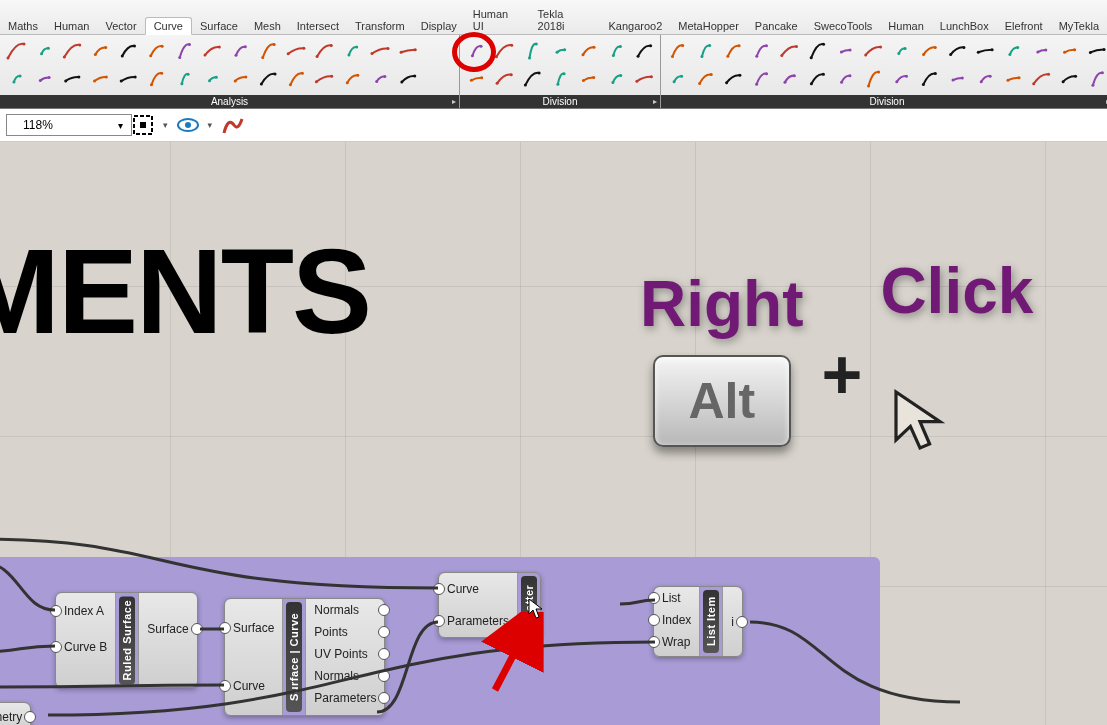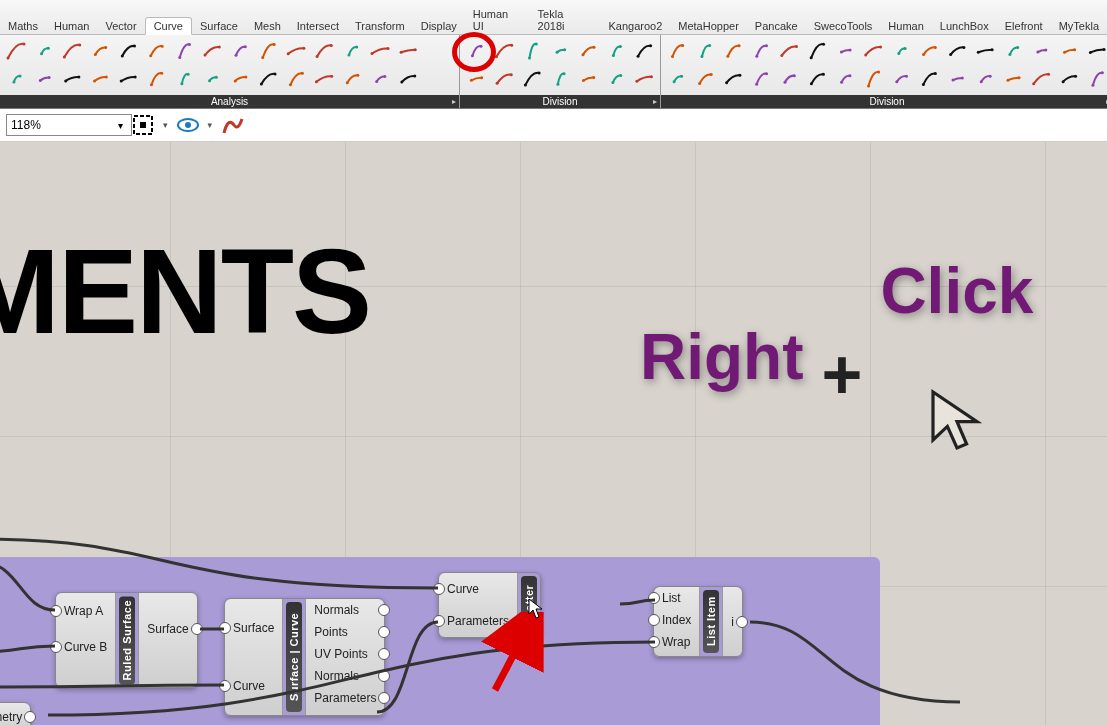--- a/index.html
+++ b/index.html
@@ -16,21 +16,21 @@
 .ribbon-icons { display: flex; flex-direction: column; padding: 2px; }
 .ribbon-row { display: flex; }
 .ribbon-icon { width: 26px; height: 26px; margin: 1px; border: 1px solid transparent; display: flex; align-items: center; justify-content: center; cursor: pointer; }
 .ribbon-icon svg { width: 22px; height: 22px; }
 .ribbon-label { background: #333; color: #fff; font-size: 10px; text-align: center; padding: 1px 12px; display: flex; align-items: center; justify-content: center; position: relative; }
 .ribbon-label .arr { position: absolute; right: 3px; font-size: 8px; color: #ccc; }
 .circle-mark { position: absolute; border: 5px solid #d00; border-radius: 50%; width: 44px; height: 40px; pointer-events: none; }
 
 
 .sub-bar { display: flex; align-items: center; padding: 4px 6px; gap: 8px; border-bottom: 1px solid #ccc; background: #fff; }
-.zoom-input { width: 126px; height: 22px; font-size: 12px; padding: 0 4px; border: 1px solid #888; background: #fff; }
+.zoom-input { width: 126px; height: 22px; font-size: 12px; padding: 0 16px; border: 1px solid #888; background: #fff; }
 .sub-icon { width: 24px; height: 24px; display: flex; align-items: center; justify-content: center; cursor: pointer; }
 
 
 .canvas { position: relative; width: 1107px; height: 620px; background: #d8d4cd; overflow: hidden; }
 .grid { position: absolute; inset: 0; background-image:
   linear-gradient(rgba(0,0,0,0.08) 1px, transparent 1px),
   linear-gradient(90deg, rgba(0,0,0,0.08) 1px, transparent 1px);
   background-size: 175px 150px; background-position: -5px -6px; }
 
 .big-text { position: absolute; top: 80px; left: -40px; font-size: 120px; font-weight: 700; letter-spacing: -2px; color: #000; font-family: Arial, sans-serif; }
@@ -681,35 +681,36 @@
 </div>
 
 <div class="canvas">
   <div class="grid"></div>
 
   <div class="big-text">MENTS</div>
 
   <div class="hint">
     <div style="display:flex;flex-direction:column;align-items:center;gap:4px">
       <span class="hint-word">Right</span>
+      <div class="alt-key">Alt</div>
     </div>
     <span class="plus">+</span>
-    <div style="display:flex;flex-direction:column;align-items:center;gap:6px">
+    <div style="display:flex;flex-direction:column;gap:6px">
       <span class="hint-word">Click</span>
       <svg class="cursor-icon" width="80" height="80" viewBox="0 0 100 100">
         <path d="M20 15 L20 75 L38 58 L50 85 L62 80 L50 52 L75 52 Z" fill="#e8e4dc" stroke="#222" stroke-width="4"></path>
       </svg>
     </div>
   </div>
 
   <div class="gh-group"></div>
 
   <div class="gh-comp" style="top:450px; left:55px;">
     <div class="inputs">
-      <div class="gh-port in" style="height:36px">Wrap A</div>
+      <div class="gh-port in" style="height:36px">Index A</div>
       <div class="gh-port in" style="height:36px">Curve B</div>
     </div>
     <div class="gh-name">Ruled Surface</div>
     <div class="outputs">
       <div class="gh-port out" style="height:72px">Surface</div>
     </div>
   </div>
 
   <div class="gh-comp" style="top:456px; left:224px;">
     <div class="inputs">

